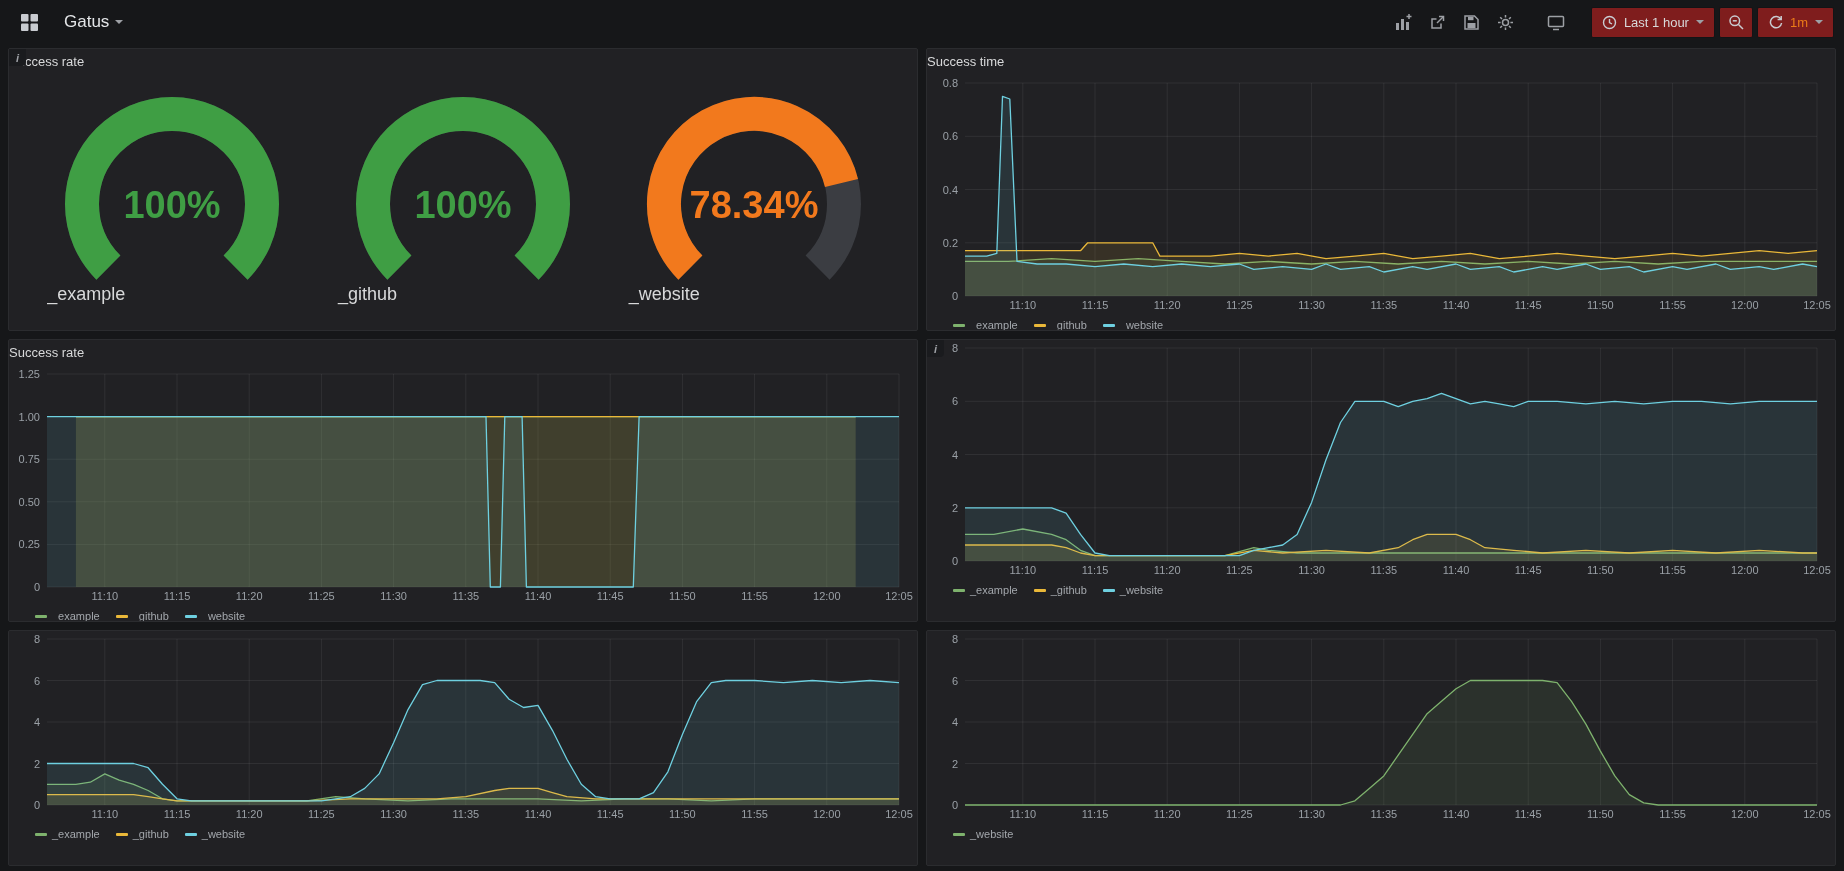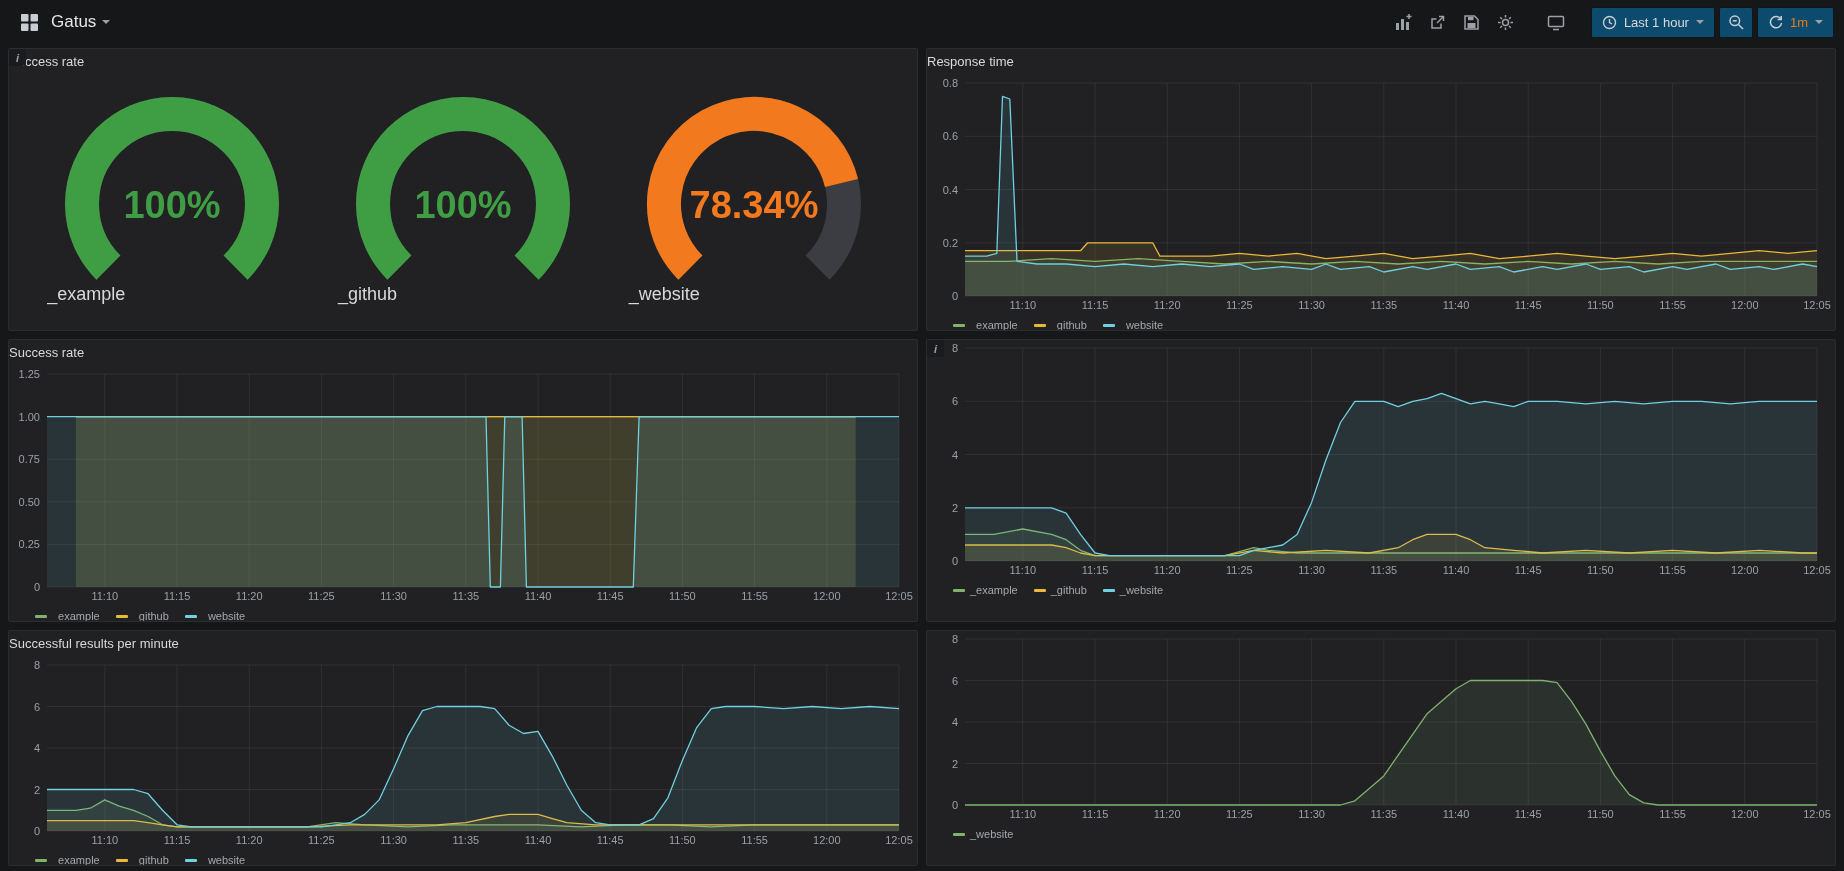--- a/index.html
+++ b/index.html
@@ -1,26 +1,26 @@
 <!DOCTYPE html>
 <html><head>
 <meta charset="utf-8">
 <style>
   *{box-sizing:border-box;margin:0;padding:0}
   html,body{width:1844px;height:871px;overflow:hidden}
   body{background:#161719;font-family:"Liberation Sans",sans-serif;color:#d8d9da}
 
   
   .navbar{height:44px;display:flex;align-items:center;justify-content:space-between;padding:0 10px 0 14px}
-  .nav-left{display:flex;gap:7px}
+  .nav-left{display:flex;gap:20px}
   .brand{display:flex;align-items:center;font-size:17px;color:#e4e6e8;cursor:pointer;gap:6px}
   .caret{display:inline-block;width:0;height:0;border-left:4px solid transparent;border-right:4px solid transparent;border-top:4px solid #9da0a5}
   .nav-right{display:flex;align-items:center;gap:4px}
   .icon-btn{width:30px;height:30px;display:flex;align-items:center;justify-content:center;cursor:pointer;border-radius:2px}
-  .pill{display:flex;align-items:center;gap:7px;background:#0c4a6e;border:1px solid #121416;height:31px;padding:0 10px;font-size:13px;color:#d8d9da;cursor:pointer;border-radius:2px}
+  .pill{display:flex;align-items:center;gap:7px;background:#7f1d1d;border:1px solid #121416;height:31px;padding:0 10px;font-size:13px;color:#d8d9da;cursor:pointer;border-radius:2px}
   .pill.square{width:34px;padding:0;justify-content:center}
   .refresh-val{color:#eb7b18}
   .gap{width:12px}
 
   
   .dash{padding:4px 8px 8px;display:grid;grid-template-columns:1fr 1fr;grid-template-rows:283px 283px 236px;gap:8px}
   .panel{background:#212124;border:1px solid #2b2c2f;border-radius:2px;position:relative;display:flex;flex-direction:column;overflow:hidden}
   .panel-title{height:26px;line-height:26px;text-align:left;font-size:13px;font-weight:500;color:#d8d9da;cursor:pointer;flex:none}
   .panel-info{position:absolute;top:0;left:0;width:17px;height:17px;background:#1a1b1e;color:#9da0a5;font-size:11px;font-style:italic;font-weight:700;display:flex;align-items:center;justify-content:center;border-radius:0 0 4px 0;cursor:pointer;z-index:2}
 
@@ -147,21 +147,21 @@
         <path d="M 61.4 173.6 A 90 90 0 1 1 188.6 173.6" fill="none" stroke="#3b3d42" stroke-width="34"></path>
         <path d="M 61.4 173.6 A 90 90 0 1 1 212.5 89.0" fill="none" stroke="#f2791d" stroke-width="34"></path>
         <text class="gauge-value" x="125" y="124" text-anchor="middle" fill="#f2791d">78.34%</text>
       </svg>
       <div class="gauge-label">_website</div>
     </div>
       </div>
   </section>
 
   <section class="panel">
-    <h2 class="panel-title">Response time</h2>
+    <h2 class="panel-title">Success time</h2>
     <div class="chart"><svg width="908" height="237">
           <line x1="38" y1="221.0" x2="890" y2="221.0" stroke="rgba(255,255,255,0.07)"></line>
           <line x1="38" y1="167.8" x2="890" y2="167.8" stroke="rgba(255,255,255,0.07)"></line>
           <line x1="38" y1="114.5" x2="890" y2="114.5" stroke="rgba(255,255,255,0.07)"></line>
           <line x1="38" y1="61.3" x2="890" y2="61.3" stroke="rgba(255,255,255,0.07)"></line>
           <line x1="38" y1="8.0" x2="890" y2="8.0" stroke="rgba(255,255,255,0.07)"></line>
           <line x1="95.8" y1="8" x2="95.8" y2="221" stroke="rgba(255,255,255,0.07)"></line>
           <line x1="168.0" y1="8" x2="168.0" y2="221" stroke="rgba(255,255,255,0.07)"></line>
           <line x1="240.2" y1="8" x2="240.2" y2="221" stroke="rgba(255,255,255,0.07)"></line>
           <line x1="312.4" y1="8" x2="312.4" y2="221" stroke="rgba(255,255,255,0.07)"></line>
@@ -299,21 +299,20 @@
           <polygon points="38.0,221.0 38.0,167.8 66.9,167.8 95.8,167.8 124.6,167.8 139.1,173.1 153.5,194.4 168.0,213.0 182.4,215.7 225.7,215.7 269.1,215.7 312.4,215.7 326.8,210.3 341.3,207.7 355.7,205.0 370.1,194.4 384.6,162.4 399.0,119.8 413.5,82.5 427.9,61.3 442.3,61.3 456.8,61.3 471.2,66.6 485.7,61.3 500.1,58.6 514.5,53.3 529.0,58.6 543.4,63.9 557.9,61.3 572.3,63.9 586.7,66.6 601.2,61.3 630.1,61.3 658.9,63.9 687.8,61.3 716.7,63.9 745.6,61.3 774.5,61.3 803.4,63.9 832.2,61.3 861.1,61.3 890.0,61.3 890.0,221.0" fill="#6ED0E0" fill-opacity="0.11"></polygon>
           <polyline points="38.0,167.8 66.9,167.8 95.8,167.8 124.6,167.8 139.1,173.1 153.5,194.4 168.0,213.0 182.4,215.7 225.7,215.7 269.1,215.7 312.4,215.7 326.8,210.3 341.3,207.7 355.7,205.0 370.1,194.4 384.6,162.4 399.0,119.8 413.5,82.5 427.9,61.3 442.3,61.3 456.8,61.3 471.2,66.6 485.7,61.3 500.1,58.6 514.5,53.3 529.0,58.6 543.4,63.9 557.9,61.3 572.3,63.9 586.7,66.6 601.2,61.3 630.1,61.3 658.9,63.9 687.8,61.3 716.7,63.9 745.6,61.3 774.5,61.3 803.4,63.9 832.2,61.3 861.1,61.3 890.0,61.3" fill="none" stroke="#6ED0E0" stroke-width="1.3" stroke-linejoin="round"></polyline>
         </svg><div class="legend">
           <span class="legend-item"><span class="legend-swatch" style="background:#7EB26D"></span>_example</span>
           <span class="legend-item"><span class="legend-swatch" style="background:#EAB839"></span>_github</span>
           <span class="legend-item"><span class="legend-swatch" style="background:#6ED0E0"></span>_website</span>
         </div></div>
   </section>
 
   <section class="panel">
-    <h2 class="panel-title">Successful results per minute</h2>
     <div class="chart"><svg width="908" height="190">
           <line x1="38" y1="174.0" x2="890" y2="174.0" stroke="rgba(255,255,255,0.07)"></line>
           <line x1="38" y1="132.5" x2="890" y2="132.5" stroke="rgba(255,255,255,0.07)"></line>
           <line x1="38" y1="91.0" x2="890" y2="91.0" stroke="rgba(255,255,255,0.07)"></line>
           <line x1="38" y1="49.5" x2="890" y2="49.5" stroke="rgba(255,255,255,0.07)"></line>
           <line x1="38" y1="8.0" x2="890" y2="8.0" stroke="rgba(255,255,255,0.07)"></line>
           <line x1="95.8" y1="8" x2="95.8" y2="174" stroke="rgba(255,255,255,0.07)"></line>
           <line x1="168.0" y1="8" x2="168.0" y2="174" stroke="rgba(255,255,255,0.07)"></line>
           <line x1="240.2" y1="8" x2="240.2" y2="174" stroke="rgba(255,255,255,0.07)"></line>
           <line x1="312.4" y1="8" x2="312.4" y2="174" stroke="rgba(255,255,255,0.07)"></line>

